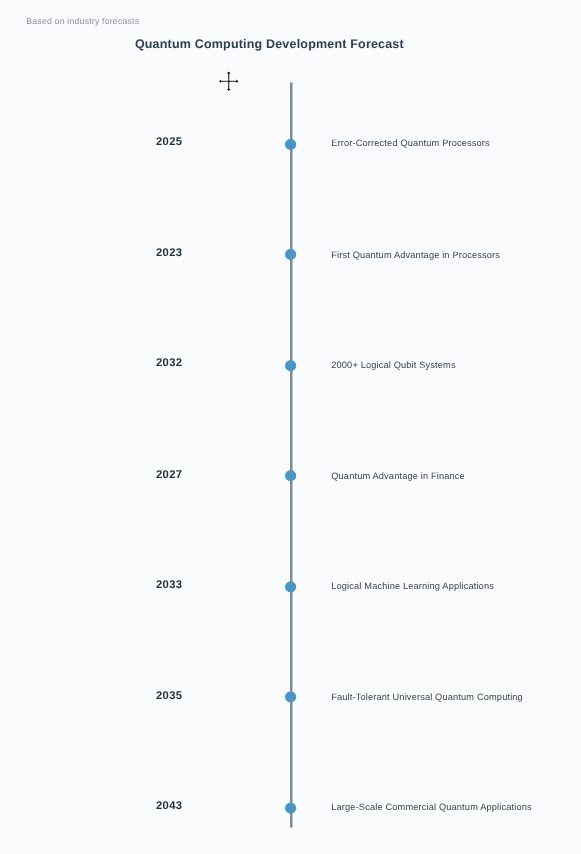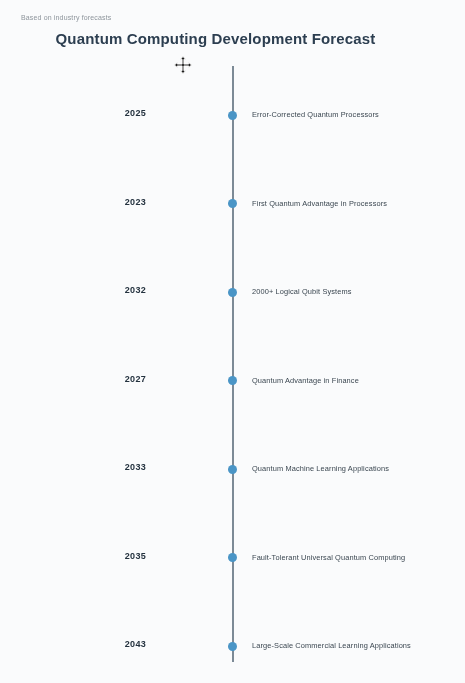--- a/index.html
+++ b/index.html
@@ -27,21 +27,21 @@
     white-space: nowrap;
   }
 
   
   .title {
     position: absolute;
     left: 0;
     top: 30px;
     width: 431px;
     text-align: center;
-    font-size: 15px;
+    font-size: 10px;
     font-weight: bold;
     color: #2c3e50;
     letter-spacing: 0.15px;
     white-space: nowrap;
   }
 
   
   .move-cursor {
     position: absolute;
     left: 174px;
@@ -88,21 +88,21 @@
     position: absolute;
     left: 228px;
     top: -4.5px;
     width: 9px;
     height: 9px;
     border-radius: 50%;
     background: #4a95c6;
   }
   .entry .event {
     position: absolute;
-    left: 252px;
+    left: 265px;
     top: -5px;
     font-size: 7.4px;
     line-height: 10px;
     color: #3a4650;
     letter-spacing: 0.12px;
     white-space: nowrap;
   }
 </style>
 </head>
 <body>
@@ -134,33 +134,33 @@
 
   <div class="entry" style="top:380.5px">
     <span class="year">2027</span>
     <span class="dot"></span>
     <span class="event">Quantum Advantage in Finance</span>
   </div>
 
   <div class="entry" style="top:469px">
     <span class="year">2033</span>
     <span class="dot"></span>
-    <span class="event">Quantum Machine Learning Applications</span>
+    <span class="event">Logical Machine Learning Applications</span>
   </div>
 
   <div class="entry" style="top:557.5px">
     <span class="year">2035</span>
     <span class="dot"></span>
     <span class="event">Fault-Tolerant Universal Quantum Computing</span>
   </div>
 
   <div class="entry" style="top:646px">
     <span class="year">2043</span>
     <span class="dot"></span>
-    <span class="event">Large-Scale Commercial Learning Applications</span>
+    <span class="event">Large-Scale Commercial Quantum Applications</span>
   </div>
 </div>
 
 <div class="move-cursor">
   <svg width="18" height="18" viewBox="0 0 18 18" xmlns="http://www.w3.org/2000/svg">
     <path d="M9 0.5 L11.6 3.3 L9.9 3.3 L9.9 8.1 L14.7 8.1 L14.7 6.4 L17.5 9 L14.7 11.6 L14.7 9.9 L9.9 9.9 L9.9 14.7 L11.6 14.7 L9 17.5 L6.4 14.7 L8.1 14.7 L8.1 9.9 L3.3 9.9 L3.3 11.6 L0.5 9 L3.3 6.4 L3.3 8.1 L8.1 8.1 L8.1 3.3 L6.4 3.3 Z" fill="#1a1a1a" stroke="#ffffff" stroke-width="0.9" stroke-linejoin="round"></path>
   </svg>
 </div>
 
 </body></html>

